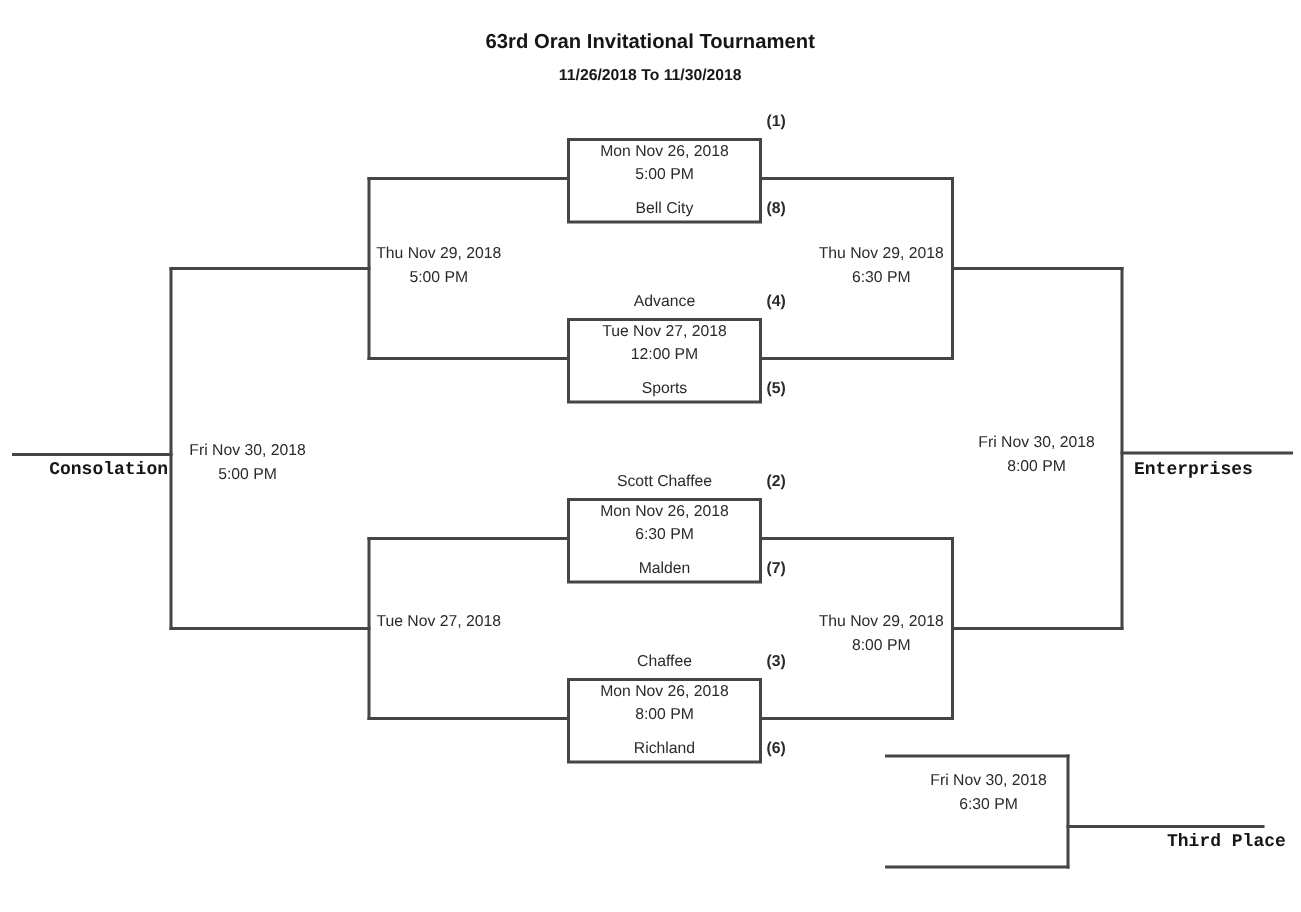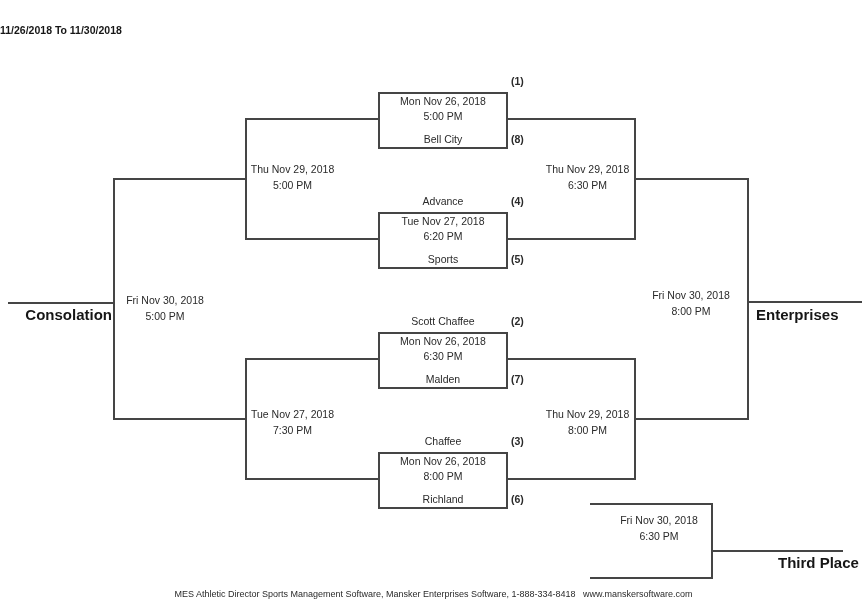--- a/index.html
+++ b/index.html
@@ -2,55 +2,56 @@
 <html><head>
 <meta charset="utf-8">
 <style>
   html,body { margin:0; padding:0; background:#fff; }
   .page {
     position:relative; width:867px; height:608px; background:#ffffff;
     font-family:"Liberation Sans", sans-serif; color:#2a2a2a; overflow:hidden;
   }
   .title { position:absolute; top:20px; left:0; width:100%; text-align:center;
            font-size:13.5px; font-weight:bold; color:#161616; }
-  .subtitle { position:absolute; top:24px; left:0; width:100%; 
+  .subtitle { position:absolute; top:44px; left:0; width:100%; text-align:center;
               font-size:10.5px; font-weight:bold; color:#161616; }
   .hl { position:absolute; height:2px; background:#454545; }
   .vl { position:absolute; width:2px; background:#454545; }
   .gbox { position:absolute; left:378px; width:130px; height:57px;
           border:2px solid #454545; box-sizing:border-box; background:#fff; }
   .t { position:absolute; font-size:10.5px; color:#2a2a2a; white-space:nowrap; }
   .ctr { left:378px; width:130px; text-align:center; }
   .seed { left:511px; font-weight:bold; }
   .rl { position:absolute; width:135px; text-align:center; font-size:10.5px;
         line-height:16px; color:#2a2a2a; }
-  .fl { position:absolute; font-weight:bold; font-size:15px; color:#161616; white-space:nowrap; }
+  .fl { position:absolute; font-weight:bold; font-size:12px; color:#161616; white-space:nowrap;font-family:Liberation Mono, monospace; }
   .footer { position:absolute; top:589px; left:0; width:100%; text-align:center;
             font-size:9px; color:#2a2a2a; white-space:pre; }
 </style>
 </head>
 <body>
 
 <div class="page">
 
+  <div class="title">63rd Oran Invitational Tournament</div>
   <div class="subtitle">11/26/2018 To 11/30/2018</div>
 
   <div class="t ctr" style="top:92px">Oran</div>
   <div class="t seed" style="top:75px">(1)</div>
   <div class="gbox" style="top:92px"></div>
   <div class="t ctr" style="top:95px">Mon Nov 26, 2018</div>
   <div class="t ctr" style="top:110px">5:00 PM</div>
   <div class="t ctr" style="top:133px">Bell City</div>
   <div class="t seed" style="top:133px">(8)</div>
 
   <div class="t ctr" style="top:195px">Advance</div>
   <div class="t seed" style="top:195px">(4)</div>
   <div class="gbox" style="top:212px"></div>
   <div class="t ctr" style="top:215px">Tue Nov 27, 2018</div>
-  <div class="t ctr" style="top:230px">6:20 PM</div>
+  <div class="t ctr" style="top:230px">12:00 PM</div>
   <div class="t ctr" style="top:253px">Sports</div>
   <div class="t seed" style="top:253px">(5)</div>
 
   <div class="t ctr" style="top:315px">Scott Chaffee</div>
   <div class="t seed" style="top:315px">(2)</div>
   <div class="gbox" style="top:332px"></div>
   <div class="t ctr" style="top:335px">Mon Nov 26, 2018</div>
   <div class="t ctr" style="top:350px">6:30 PM</div>
   <div class="t ctr" style="top:373px">Malden</div>
   <div class="t seed" style="top:373px">(7)</div>
@@ -93,21 +94,20 @@
   <div class="rl" style="left:225px; top:161px">
     <div>Thu Nov 29, 2018</div>
     <div>5:00 PM</div>
   </div>
   <div class="rl" style="left:520px; top:161px">
     <div>Thu Nov 29, 2018</div>
     <div>6:30 PM</div>
   </div>
   <div class="rl" style="left:225px; top:406px">
     <div>Tue Nov 27, 2018</div>
-    <div>7:30 PM</div>
   </div>
   <div class="rl" style="left:520px; top:406px">
     <div>Thu Nov 29, 2018</div>
     <div>8:00 PM</div>
   </div>
   <div class="rl" style="left:105px; top:292px; width:120px">
     <div>Fri Nov 30, 2018</div>
     <div>5:00 PM</div>
   </div>
   <div class="rl" style="left:631px; top:287px; width:120px">
@@ -116,15 +116,14 @@
   </div>
   <div class="rl" style="left:599px; top:512px; width:120px">
     <div>Fri Nov 30, 2018</div>
     <div>6:30 PM</div>
   </div>
 
   <div class="fl" style="left:8px; top:306px; width:104px; text-align:right">Consolation</div>
   <div class="fl" style="left:756px; top:306px">Enterprises</div>
   <div class="fl" style="left:778px; top:554px">Third Place</div>
 
-  <div class="footer">MES Athletic Director Sports Management Software, Mansker Enterprises Software, 1-888-334-8418   www.manskersoftware.com</div>
 
 </div>
 
 </body></html>

